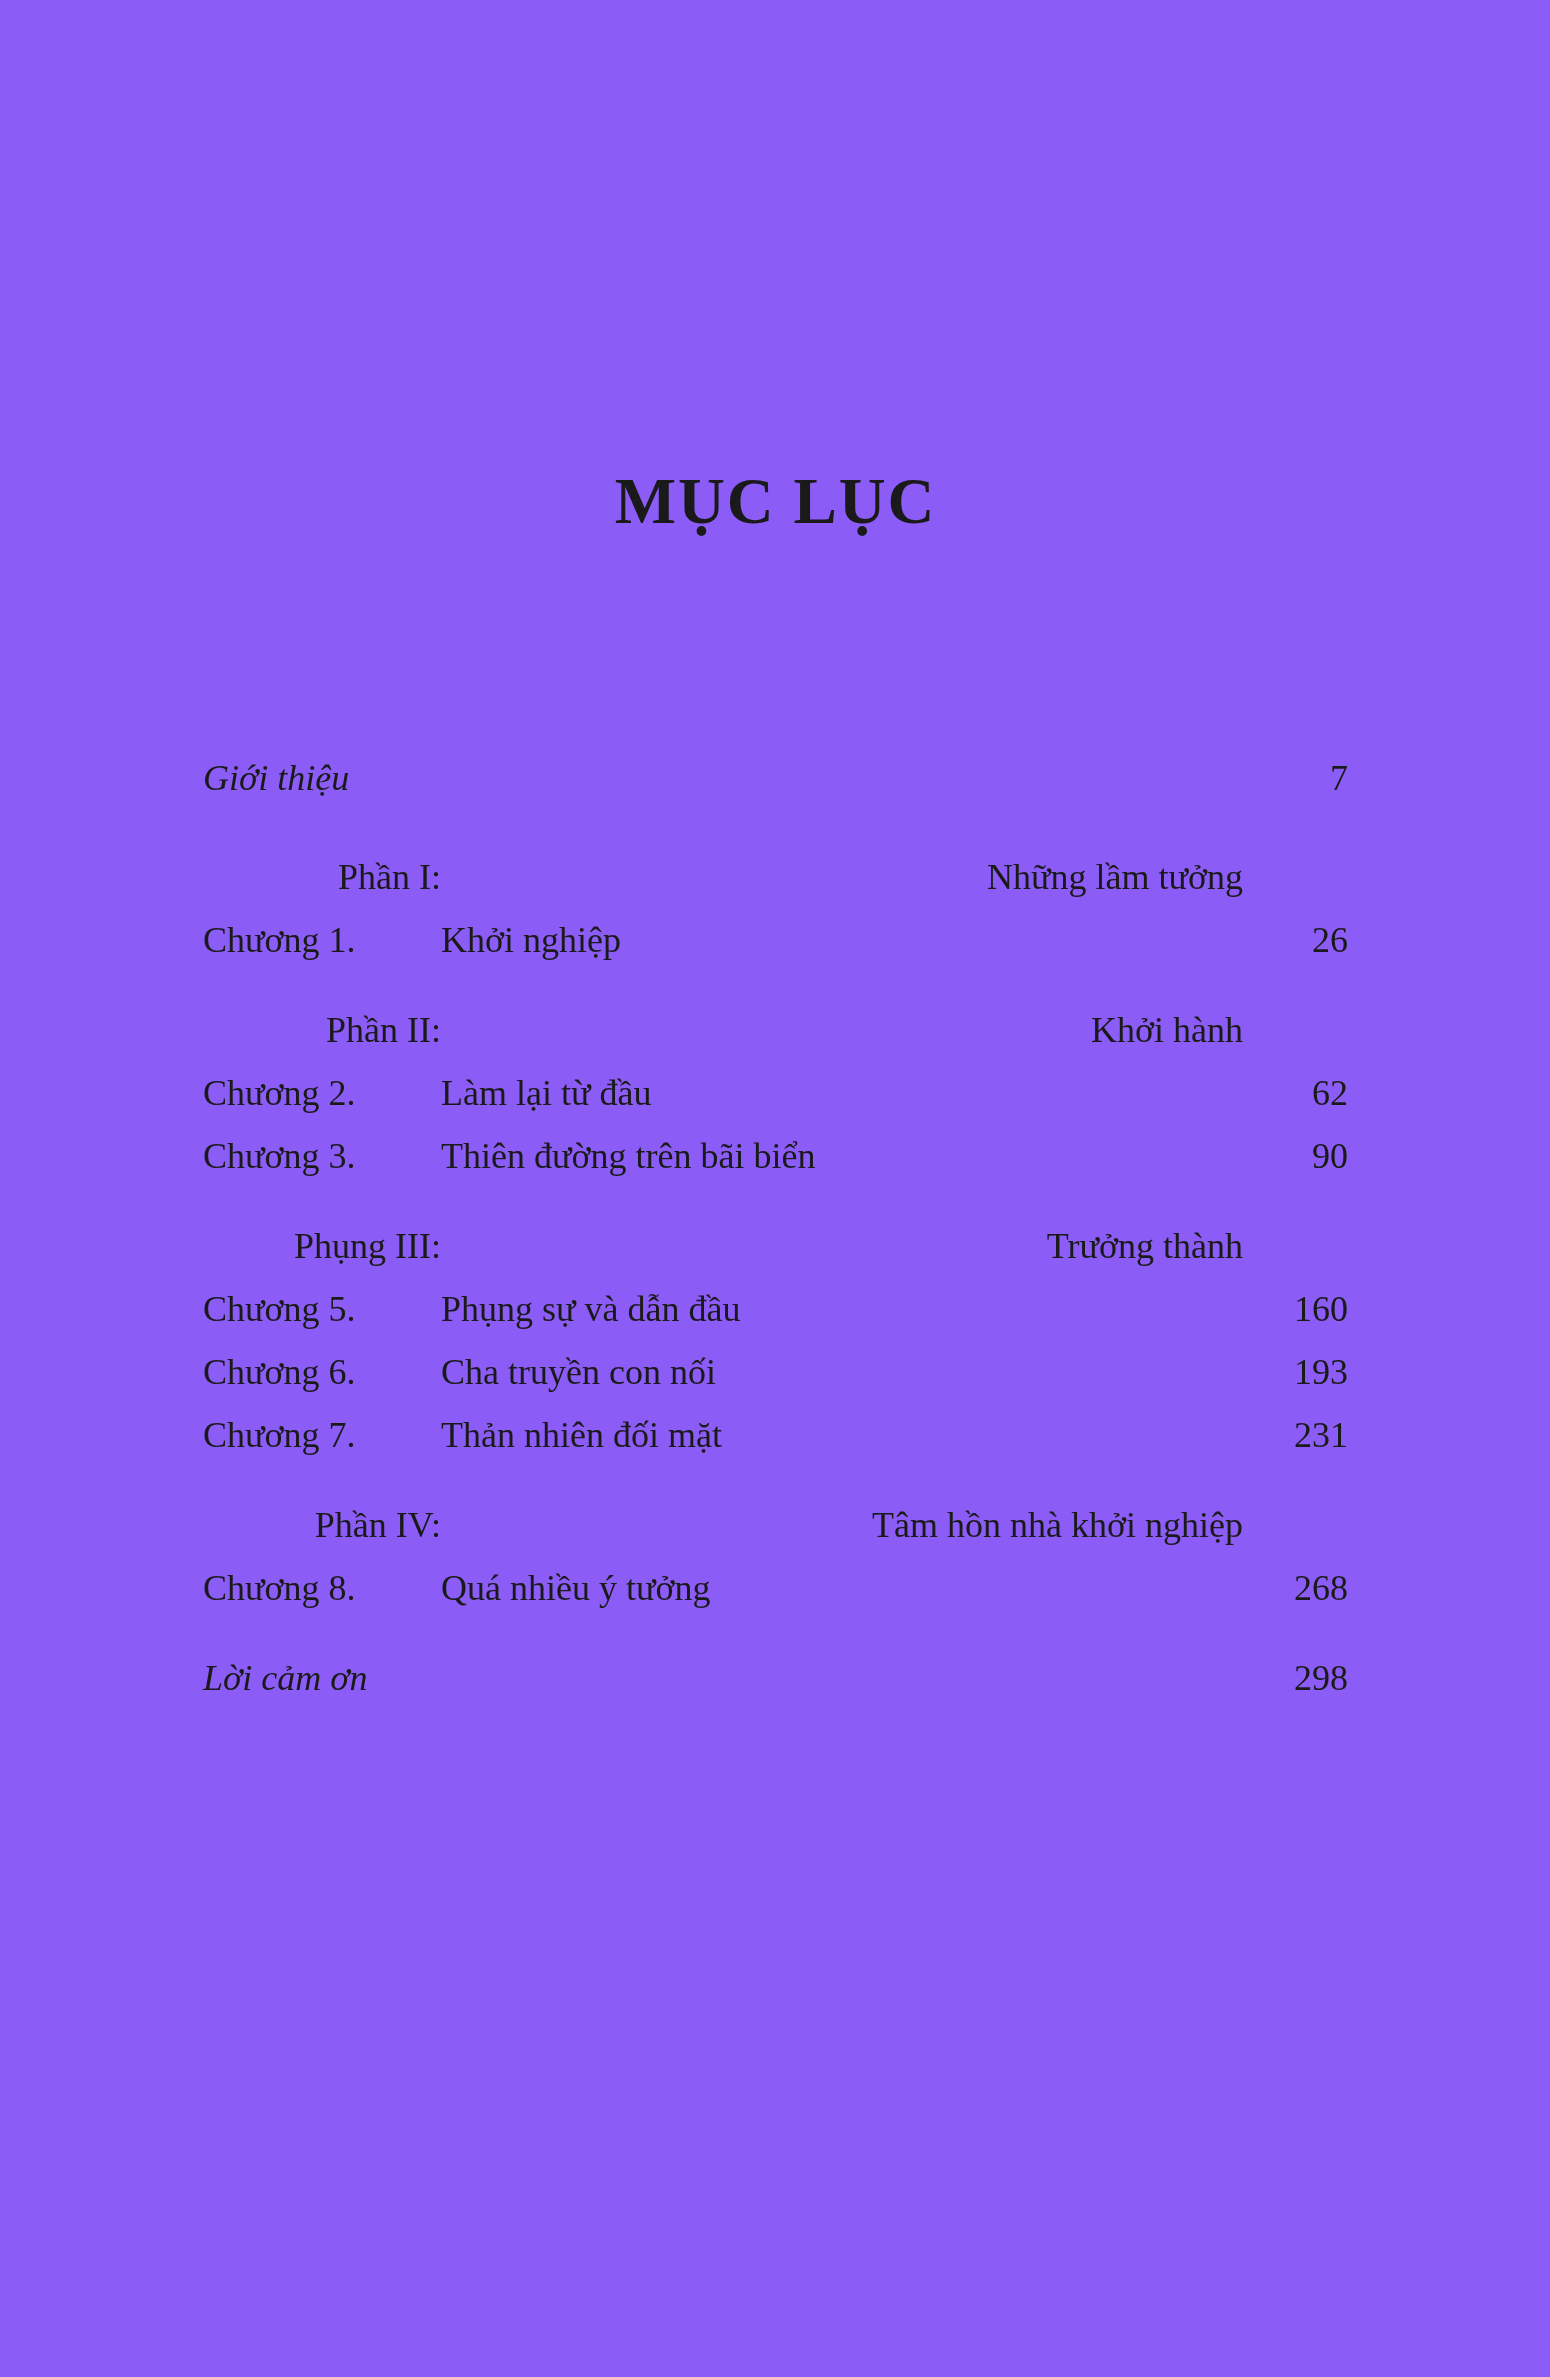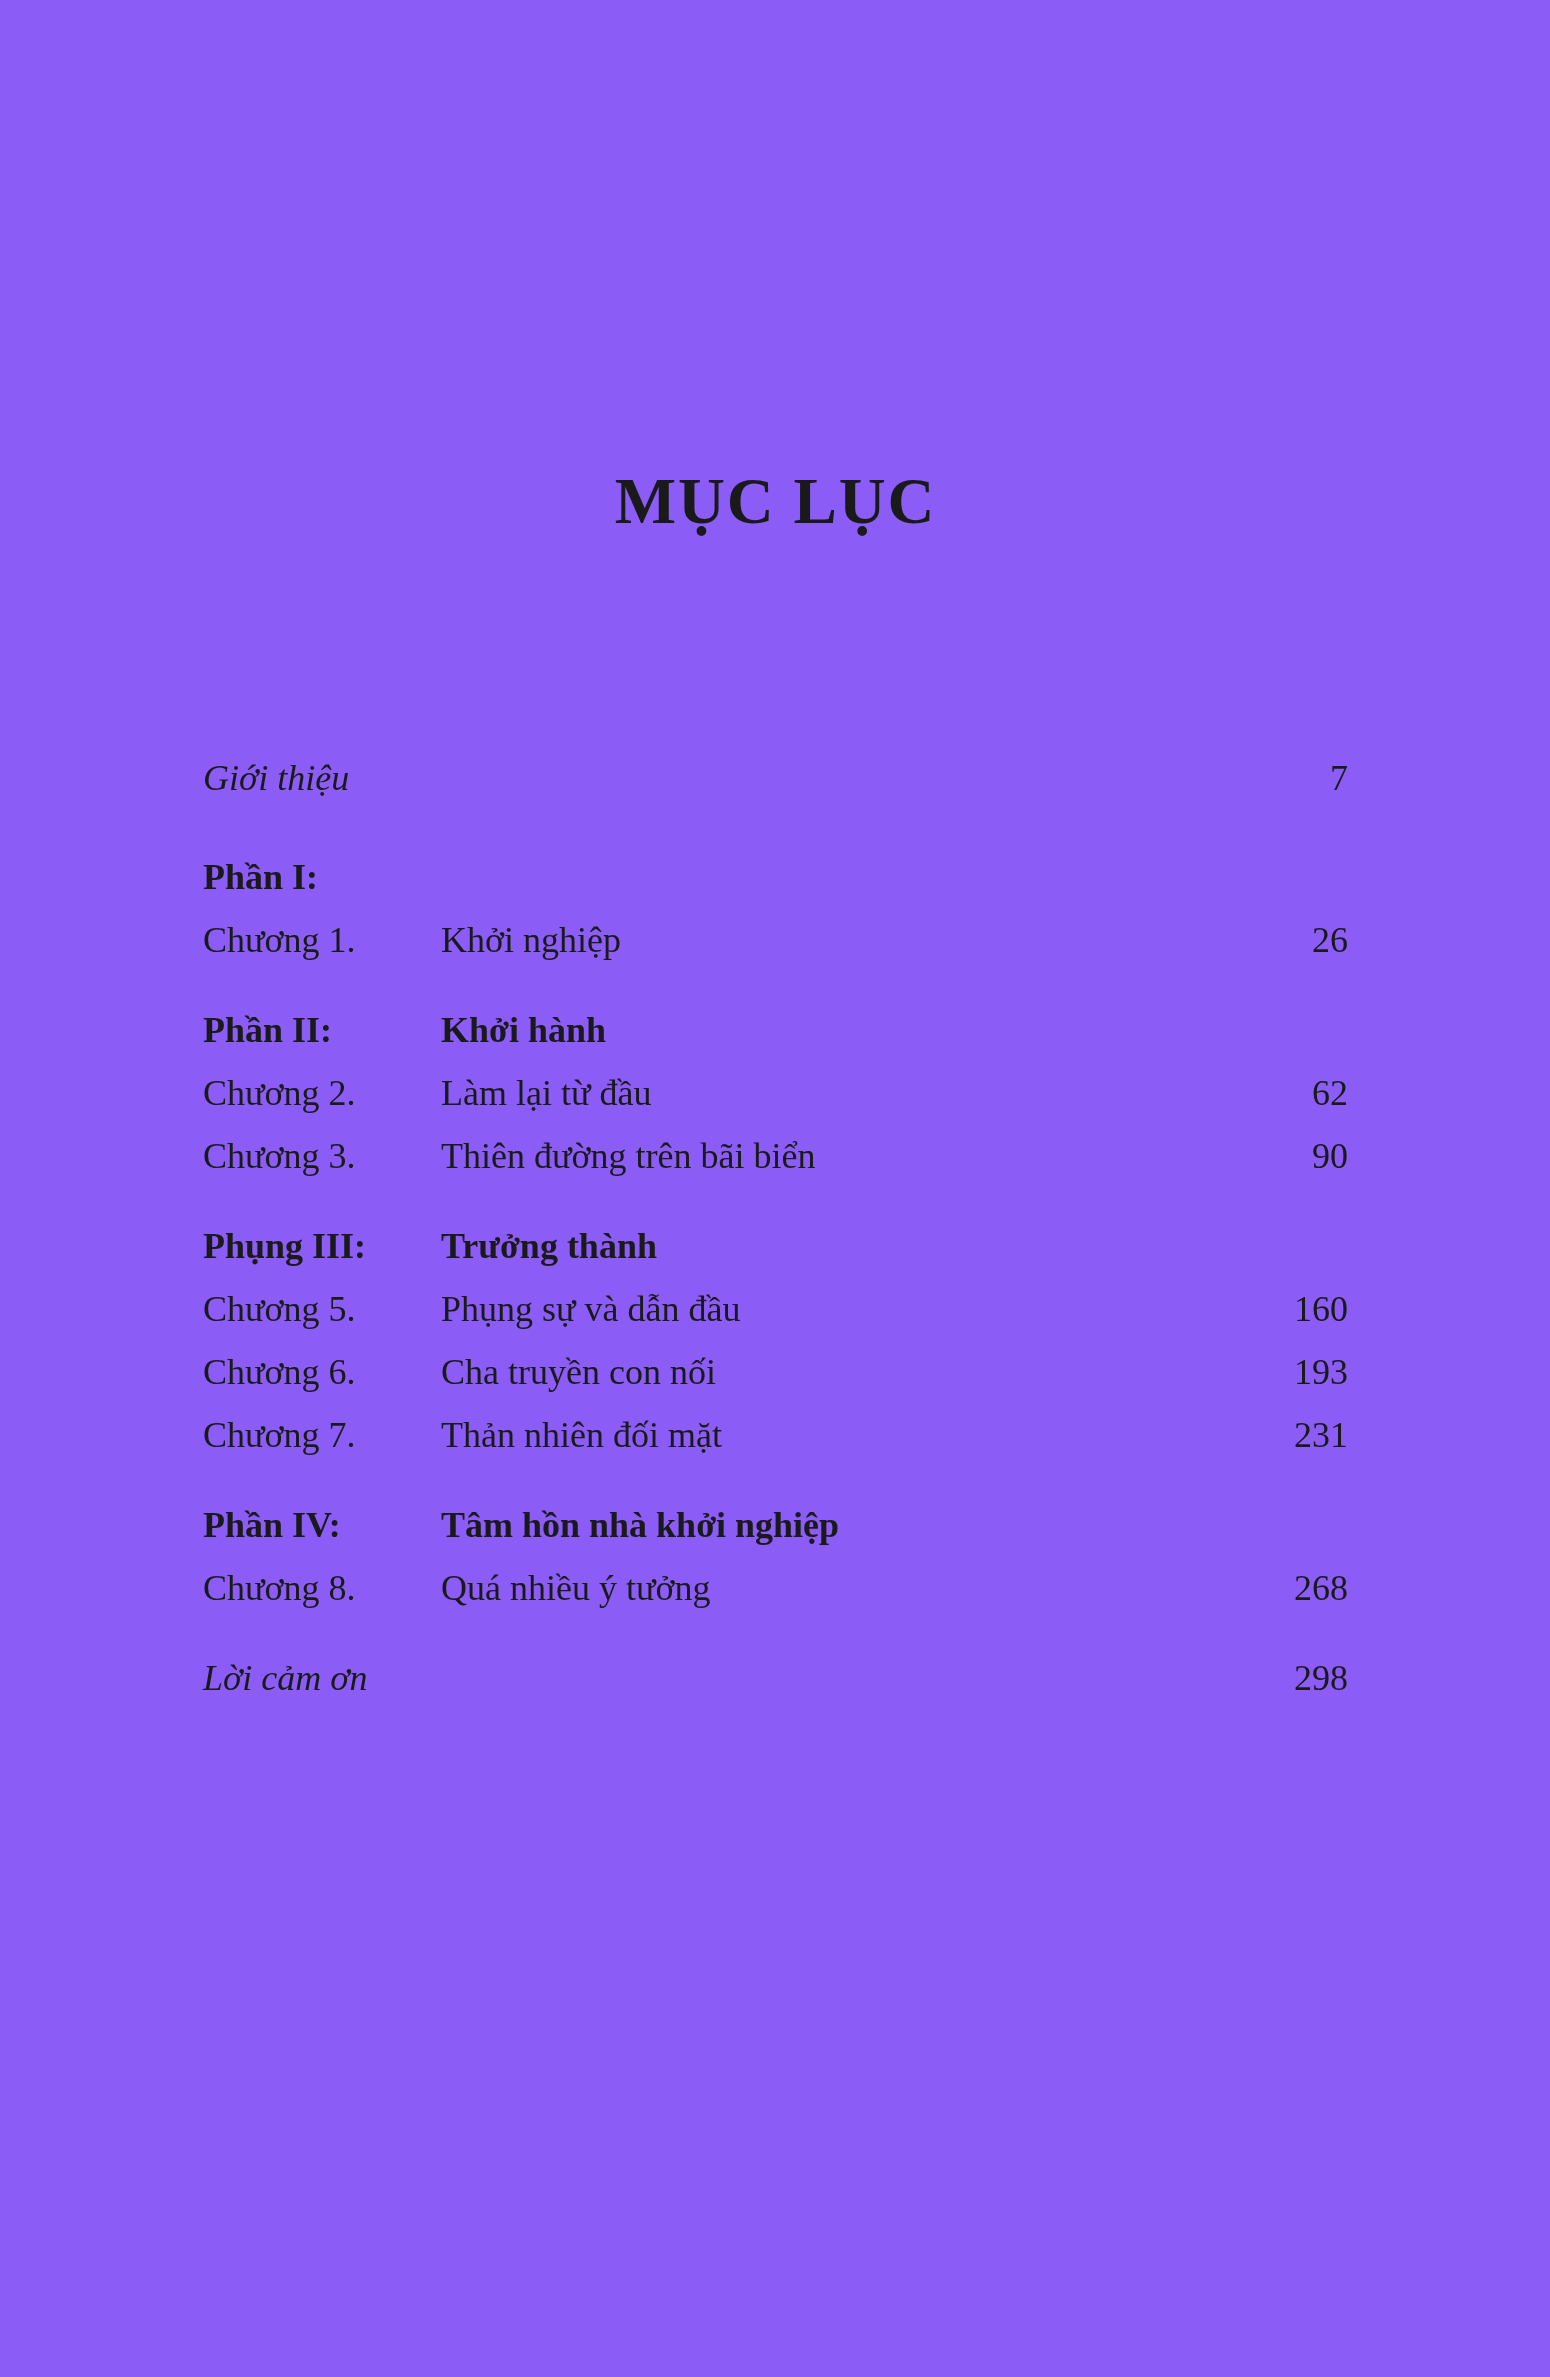--- a/index.html
+++ b/index.html
@@ -78,21 +78,22 @@
     width: auto;
     flex: 1 1 auto;
   }
   .row-matter .col-page {
     width: 105px;
     flex: 0 0 105px;
   }
 
   
   .row-part {
-    font-weight: bold;
+    font-weight: normal;
+    text-align: right;
   }
   .row-part .col-page {
     
   }
 
   
   .gap-lg { height: 63px; }
   .gap-md { height: 54px; }
   .row + .row { margin-top: 27px; }
 
@@ -110,20 +111,21 @@
     <div class="row row-matter">
       <span class="col-label">Giới thiệu</span>
       <span class="col-page">7</span>
     </div>
 
     <div class="gap-lg"></div>
 
     <div class="group">
       <div class="row row-part">
         <span class="col-label">Phần I:</span>
+        <span class="col-title">Những lầm tưởng</span>
         <span class="col-page"></span>
       </div>
       <div class="row">
         <span class="col-label">Chương 1.</span>
         <span class="col-title">Khởi nghiệp</span>
         <span class="col-page">26</span>
       </div>
     </div>
 
     <div class="gap-md"></div>

